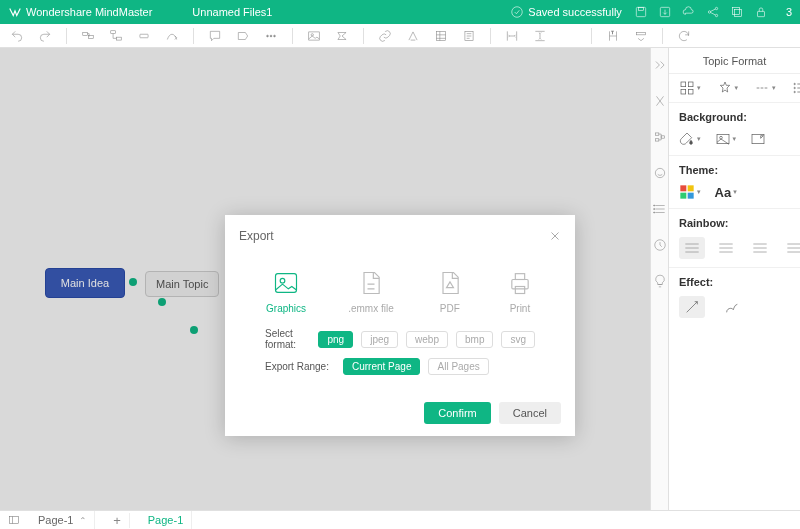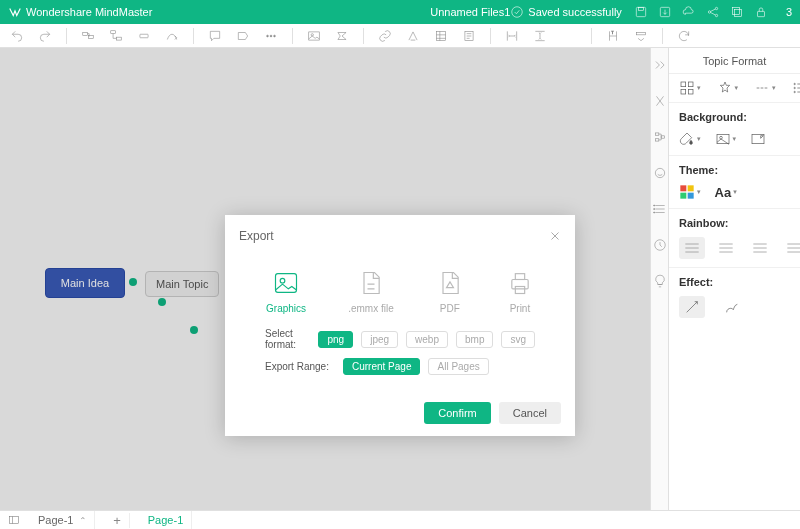--- a/index.html
+++ b/index.html
@@ -1,21 +1,21 @@
 <!DOCTYPE html>
 <html><head>
 <meta charset="utf-8">
 <style>
 * { box-sizing: border-box; margin: 0; padding: 0; font-family: Arial, sans-serif; }
 body { width: 800px; height: 529px; overflow: hidden; background: #f5f5f5; font-size: 11px; }
 
 .titlebar { height: 24px; background: #0fb684; display: flex; align-items: center; color: #fff; padding: 0 8px; }
 .titlebar .logo { display: flex; align-items: center; gap: 4px; }
 .titlebar .logo-icon { width:14px; height:14px; }
-.titlebar .doc { flex: 1; text-align: right; }
+.titlebar .doc { flex: 1; text-align: left; margin-left: 40px; }
 .titlebar .right { display: flex; align-items: center; gap: 12px; }
 .titlebar .icons { display: flex; gap: 10px; }
 .titlebar .ticon { width:14px; height:14px; stroke:#fff; fill:none; }
 
 .toolbar { height: 24px; background: #fff; border-bottom: 1px solid #e0e0e0; display: flex; align-items: center; padding: 0 10px; gap: 14px; }
 .tool { width:14px; height:14px; stroke:#888; fill:none; }
 .sep { width:1px; height:16px; background:#e0e0e0; }
 
 .content { position: relative; height: 462px; display: flex; }
 .canvas { flex:1; background:#f8f8f8; position:relative;text-decoration:underline; }

